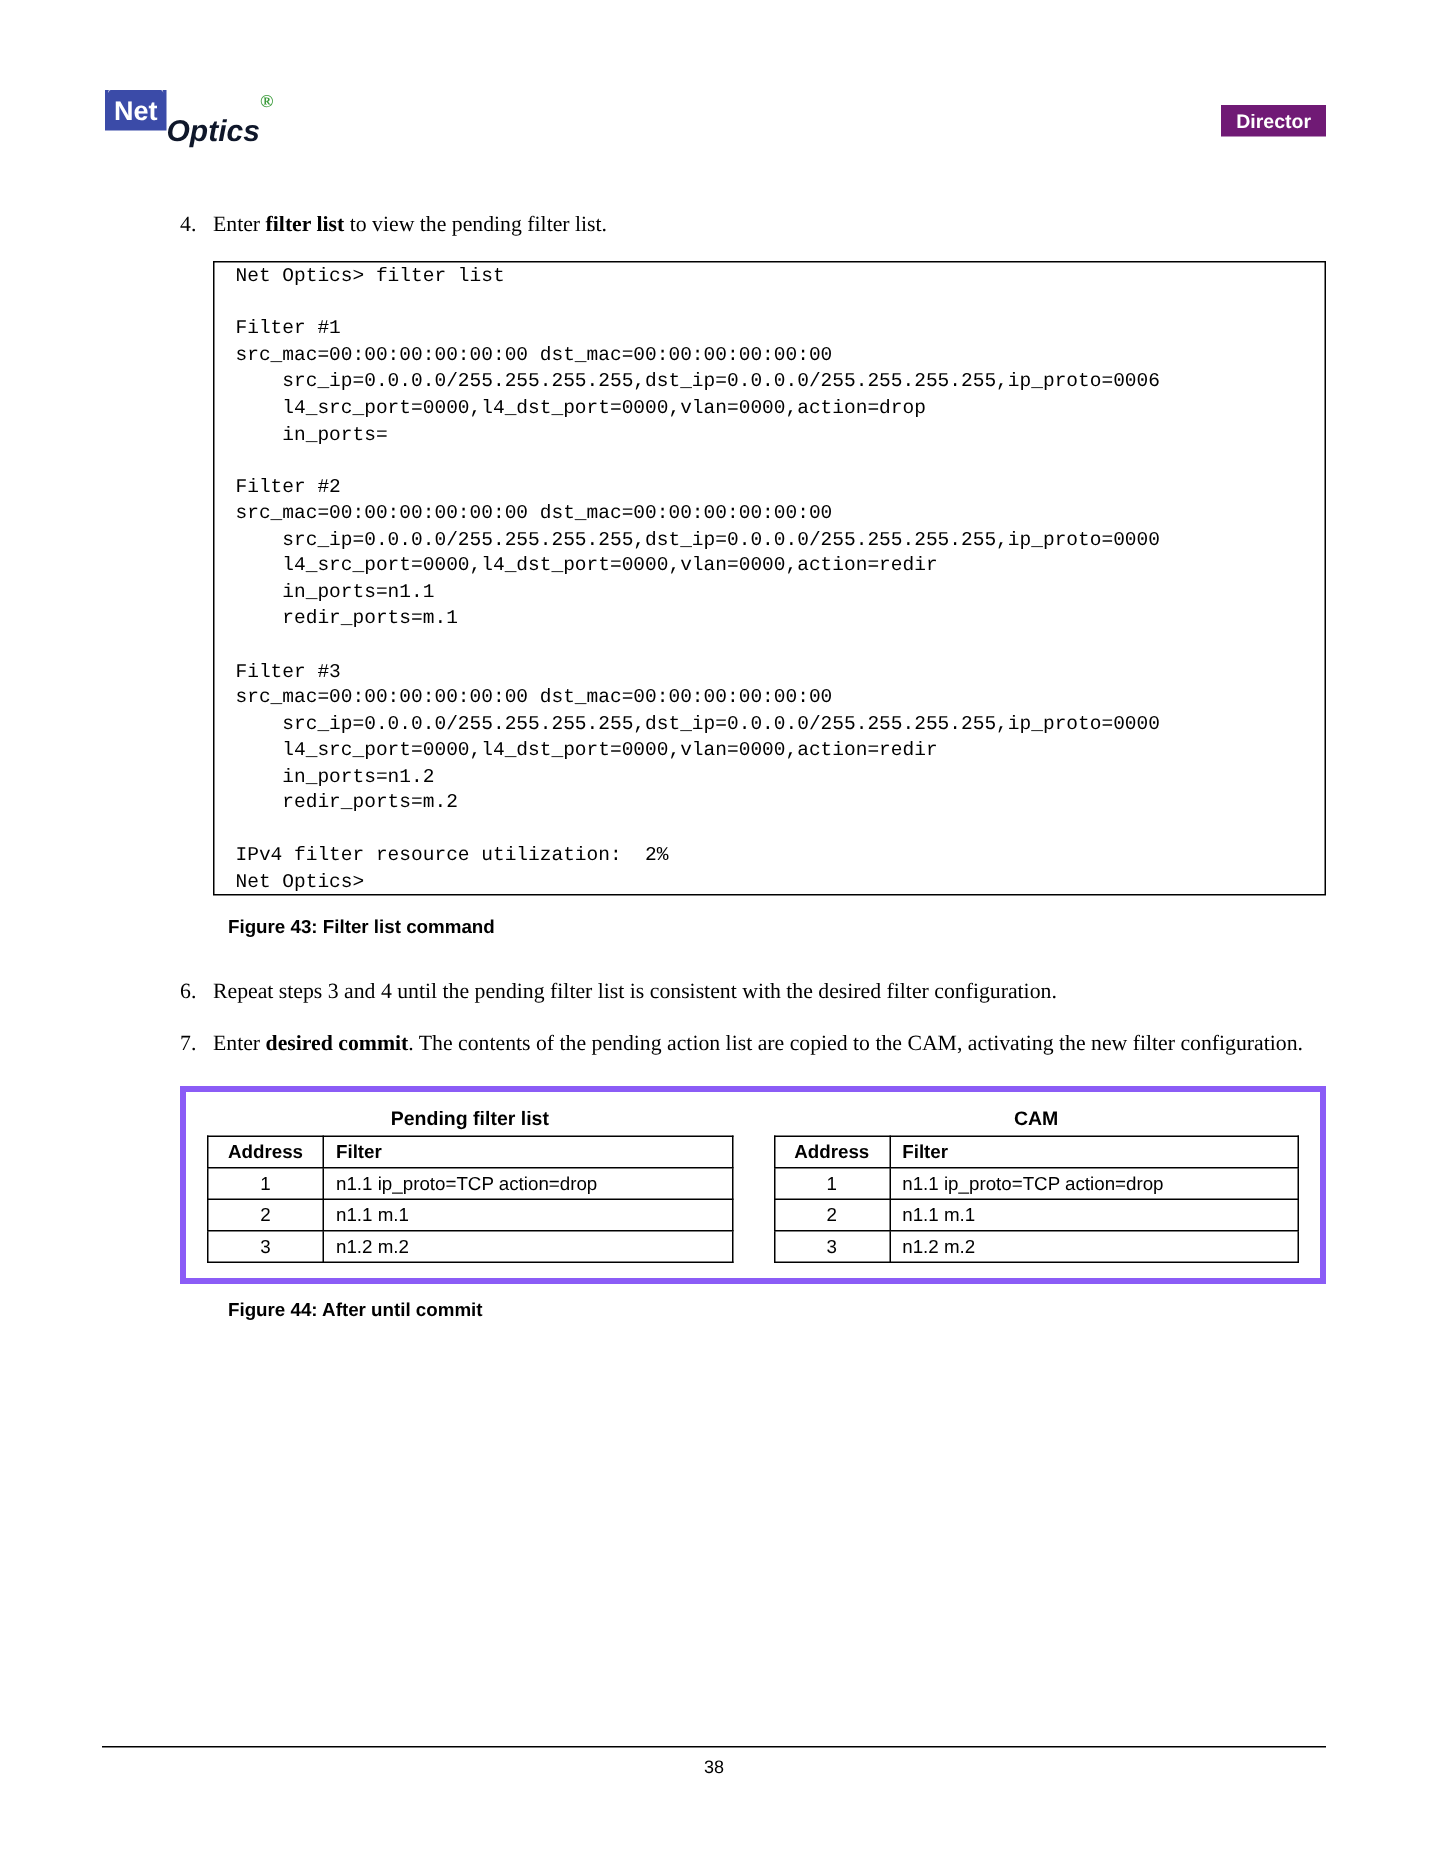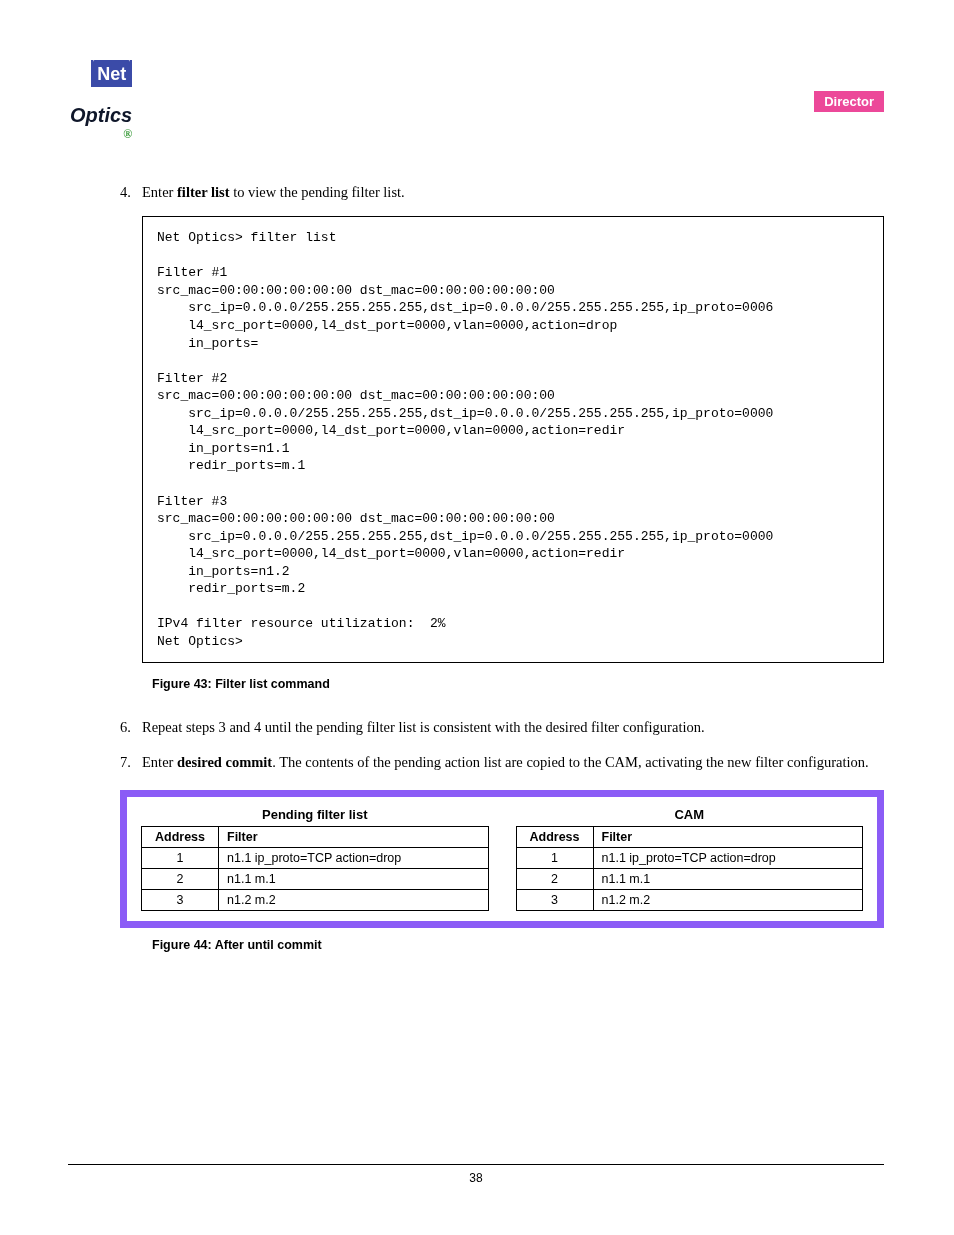--- a/index.html
+++ b/index.html
@@ -17,24 +17,23 @@
     position: relative;
   }
   .header {
     display: flex;
     justify-content: space-between;
     align-items: center;
     margin-bottom: 40px;
   }
   .logo {
     display: flex;
-    align-items: flex-end;
+    align-items: flex-start;
     font-weight: bold;
     font-size: 20px;
-    flex-direction: column;
   }
   .logo-box {
     background: #3b4ba8;
     color: #fff;
     padding: 4px 6px 2px 6px;
     font-style: normal;
     font-family: Arial, sans-serif;
     font-weight: bold;
     position: relative;
     font-size: 18px;
@@ -55,21 +54,21 @@
     font-weight: bold;
     font-size: 20px;
     margin-top: 17px;
   }
   .logo-reg {
     color: #3a9b3a;
     font-size: 12px;
     vertical-align: super;
   }
   .tag {
-    background: #ec4899;
+    background: #701a75;
     color: #fff;
     font-family: Arial, Helvetica, sans-serif;
     font-weight: bold;
     font-size: 13px;
     padding: 3px 10px;
     text-align: right;
   }
   .content {
     margin-left: 50px;
     font-size: 14.5px;
@@ -78,37 +77,37 @@
     display: flex;
     margin-bottom: 14px;
     line-height: 1.4;
   }
   .step-num {
     width: 22px;
     flex-shrink: 0;
   }
   .codebox {
     border: 1px solid #000;
-    padding: 12px 14px;
+    padding: 0 14px;
     font-family: "Courier New", Courier, monospace;
     font-size: 13px;
     white-space: pre;
     margin: 10px 0 14px 22px;
     line-height: 1.35;
     overflow:hidden;
   }
   .figcap {
     font-family: Arial, Helvetica, sans-serif;
     font-weight: bold;
     font-size: 12.5px;
     margin: 4px 0 26px 0;
     padding-left: 32px;
   }
   .tables-wrap {
-    border: 7px solid #8b5cf6;
+    border: 4px solid #8b5cf6;
     padding: 10px 14px;
     margin: 18px 0 10px 0;
     display: flex;
     gap: 27px;
     justify-content: space-between;
   }
   .tbl-block {
     flex: 1;
   }
   .tbl-title {

